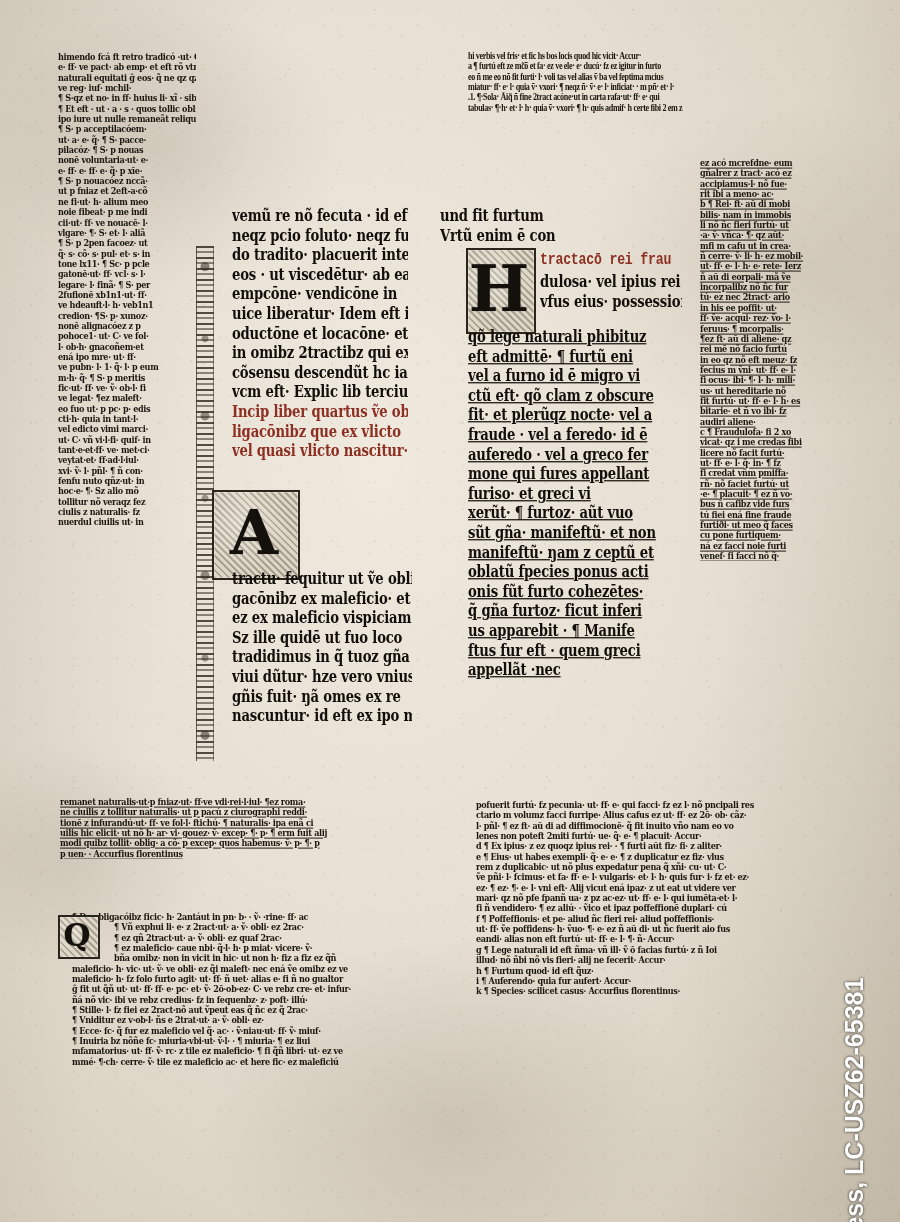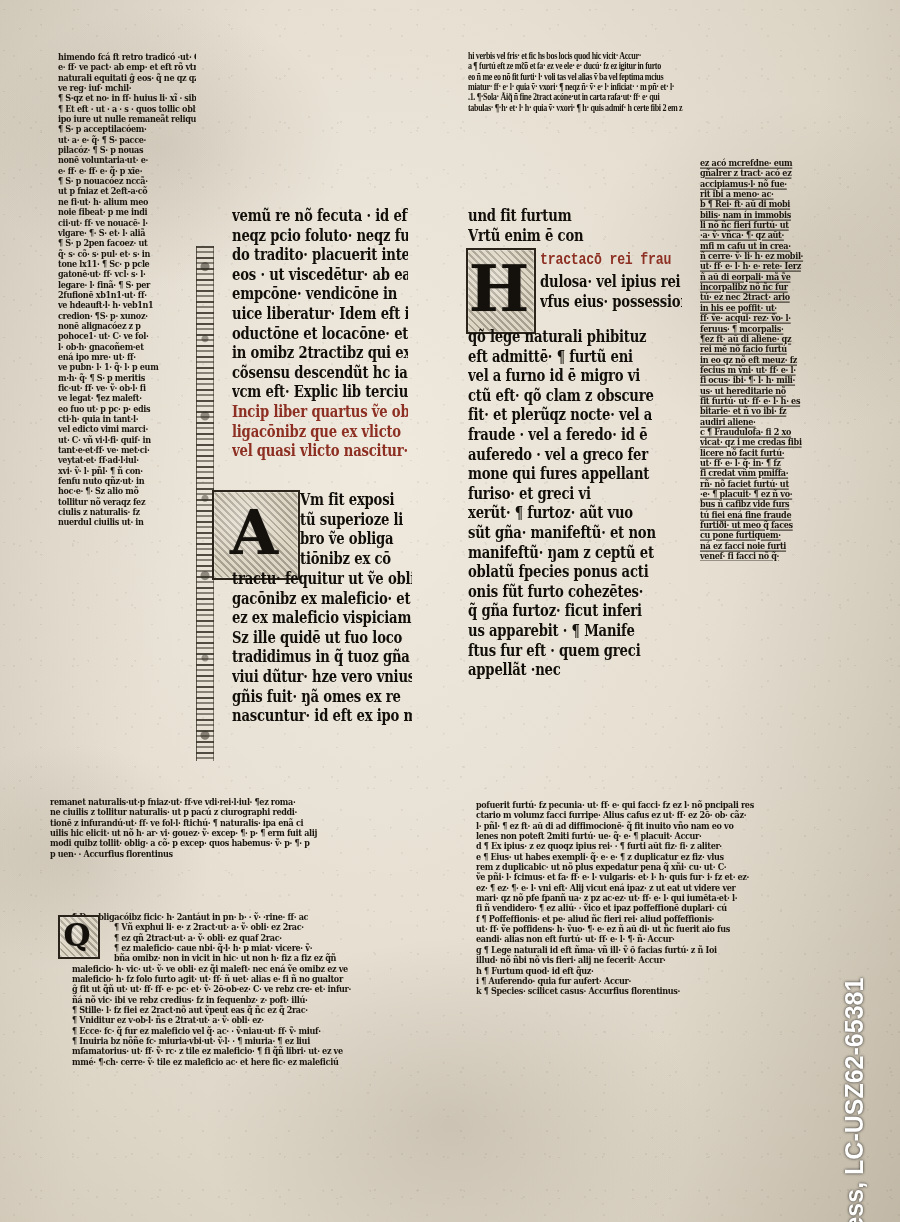--- a/index.html
+++ b/index.html
@@ -213,21 +213,21 @@
     <span class="l">tant·e·et·ff· ve· met·ci·</span>
     <span class="l">veytat·et· ff·ad·l·iul·</span>
     <span class="l">xvi·  ṽ· l·  pñl·  ¶ ñ con·</span>
     <span class="l">fenfu  nuto  qñz·ut· in</span>
     <span class="l">hoc·e· ¶· Sz  alio  mõ</span>
     <span class="l">tollitur nõ  veraqz  fez</span>
     <span class="l">ciulis  z  naturalis· fz</span>
     <span class="l">nuerdul  ciuilis  ut· in</span>
   </div>
 
-  <div class="blk gloss" style="left:50px; top:797px; width:340px;">
+  <div class="blk gloss" style="left:60px; top:797px; width:340px;text-decoration:underline;">
     <span class="l">remanet naturalis·ut·p fniaz·ut· ff·ve vdi·rei·l·iul· ¶ez  roma·</span>
     <span class="l">ne ciuilis  z  tollitur  naturalis· ut  p  pacú  z  ciurographi reddi·</span>
     <span class="l">tionē  z  infurandú·ut· ff· ve fol·l· ftichú·  ¶ naturalis· ipa  enã ci</span>
     <span class="l">uilis  hic elicit· ut  nõ  h· ar· vi· gouez·  ṽ· excep· ¶· p· ¶ erm  fuit  alij</span>
     <span class="l">modi quibz tollit· oblig· a cõ· p excep· quos habemus·  ṽ· p· ¶· p</span>
     <span class="l">p uen· ·   Accurfius  florentinus</span>
   </div>
 
   <div class="blk gloss" style="left:72px; top:912px; width:330px;">
     <span class="l">¶ De obligacóibz  ficic· h· 2antáut in pn· b· ·  ṽ· ·rine· ff· ac</span>
@@ -268,66 +268,60 @@
     <span class="l rubric">Incip  liber  quartus  ṽe  ob</span>
     <span class="l rubric">ligacōnibz  que  ex  vlicto</span>
     <span class="l rubric">vel  quasi  vlicto  nascitur·</span>
   </div>
 
   <div class="init-box" style="left:212px; top:490px; width:84px; height:86px;"></div>
   <div class="initial" style="left:212px; top:490px; width:84px; height:86px; font-size:62px;">
     <span class="init-glyph">A</span>
   </div>
 
-  <div class="blk main" style="left:300px; top:490px; width:112px;">
-    <span class="l">Vm  fit  exposi</span>
-    <span class="l">tũ  superioze  li</span>
-    <span class="l">bro  ṽe  obliga</span>
-    <span class="l">tiōnibz  ex  cō</span>
-  </div>
   <div class="blk main" style="left:232px; top:569px; width:180px;">
     <span class="l">tractu· fequitur  ut  ṽe  obli·</span>
     <span class="l">gacōnibz  ex  maleficio· et</span>
     <span class="l">ez  ex  maleficio  vispiciam?</span>
     <span class="l">Sz  ille  quidē  ut  fuo  loco</span>
     <span class="l">tradidimus  in  q̃ tuoz  gña</span>
     <span class="l">viui dũtur· hze  vero  vnius</span>
     <span class="l">gñis  fuit· ŋã  omes  ex  re</span>
     <span class="l">nascuntur· id  eft  ex  ipo  male</span>
   </div>
 
   <div class="blk gloss" style="left:468px; top:52px; width:330px;font-family:Liberation Serif, serif;">
     <span class="l">hi verbis vel fris· et fic hs bos locis quod hic vicit· Accur·</span>
     <span class="l">a ¶ furtú  eft  ze  mc̃ō et  fa· ez  ve  ele· e· ducú·  fz  ez igitur  in  furto</span>
     <span class="l">eo  ñ  me  eo  nõ  fit  furti· l· voli tas vel alias  ṽ ba vel  feptima  mcius</span>
     <span class="l">miatur· ff· e· l· quia  ṽ· vxori· ¶ neqz  ñ· ṽ· e· l· inficiat· · m pñ· et· l·</span>
     <span class="l">.1.  ¶·Sola·  Ãiq̃  ñ  fine  2tract acóne·ut  in  carta  rafa·ut· ff· e·  qui</span>
     <span class="l">tabulas· ¶·h· et· l· h· quia  ṽ· vxori· ¶ h· quis  admif· h  certe  fibi  2  em  z</span>
   </div>
 
-  <div class="blk main" style="left:468px; top:206px; width:188px;">
+  <div class="blk main" style="left:440px; top:206px; width:188px;">
     <span class="l">und  fit  furtum</span>
     <span class="l">Vrtũ  enim  ē  con</span>
   </div>
 
   <div class="init-box" style="left:466px; top:248px; width:66px; height:82px;"></div>
   <div class="initial" style="left:466px; top:248px; width:66px; height:82px; font-size:64px;">
     <span class="init-glyph">H</span>
   </div>
 
   <div class="blk main" style="left:540px; top:250px; width:140px;font-family:Liberation Mono, monospace;">
     <span class="l rubric">tractacō  rei  frau</span>
   </div>
 
   <div class="blk main" style="left:540px; top:272px; width:142px;">
     <span class="l">dulosa· vel  ipius  rei vel  ená</span>
     <span class="l">vfus  eius· possessionisue·</span>
   </div>
 
-  <div class="blk main" style="left:468px; top:327px; width:192px;">
+  <div class="blk main" style="left:468px; top:327px; width:192px;text-decoration:underline;">
     <span class="l">qõ  lege  naturali  phibituz</span>
     <span class="l">eft  admittē· ¶ furtũ  eni</span>
     <span class="l">vel  a  furno  id  ē  migro  vi</span>
     <span class="l">ctũ  eft· qõ  clam  z  obscure</span>
     <span class="l">fit· et  plerũqz  nocte· vel  a</span>
     <span class="l">fraude · vel  a  feredo· id  ē</span>
     <span class="l">auferedo · vel  a  greco  fer</span>
     <span class="l">mone  qui  fures  appellant</span>
     <span class="l">furiso· et  greci            vi</span>
     <span class="l">xerũt· ¶ furtoz·  aũt  vuo</span>

